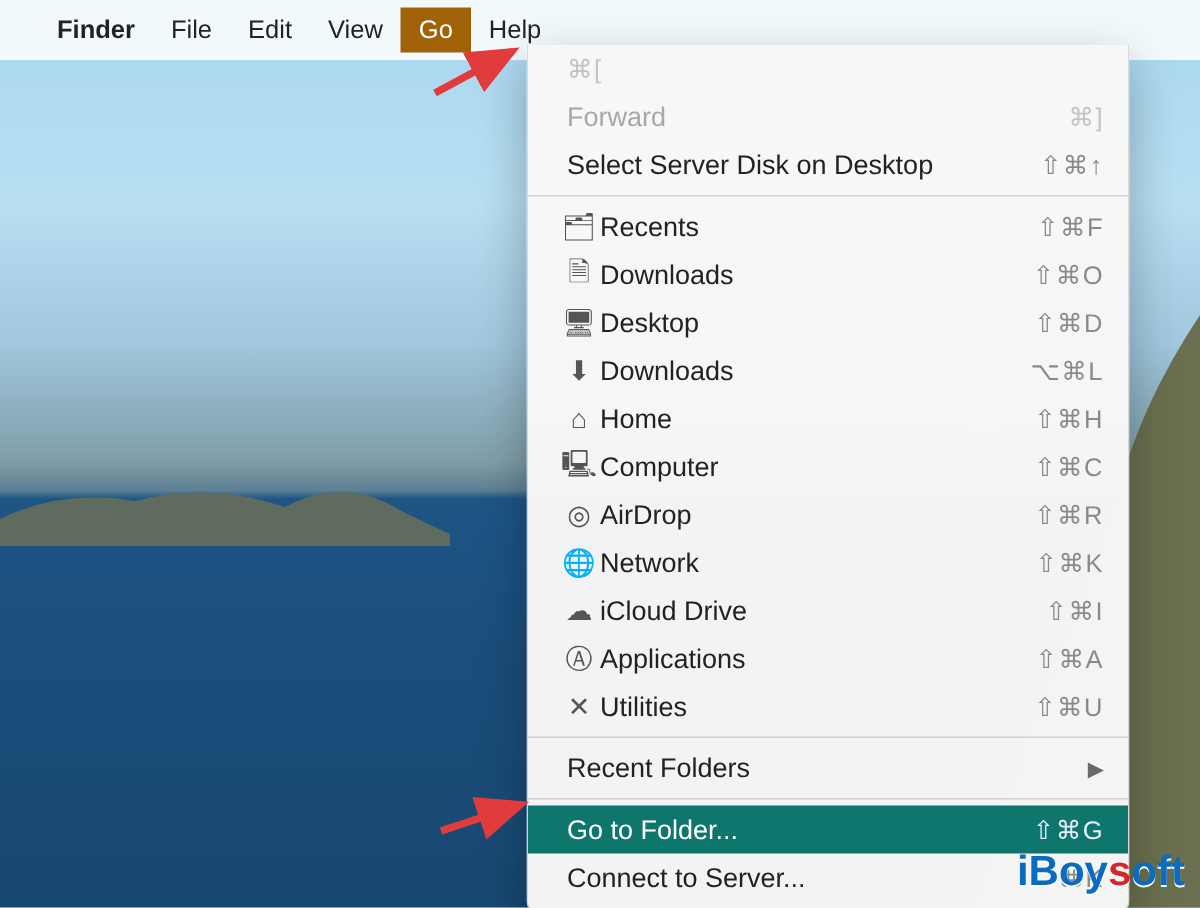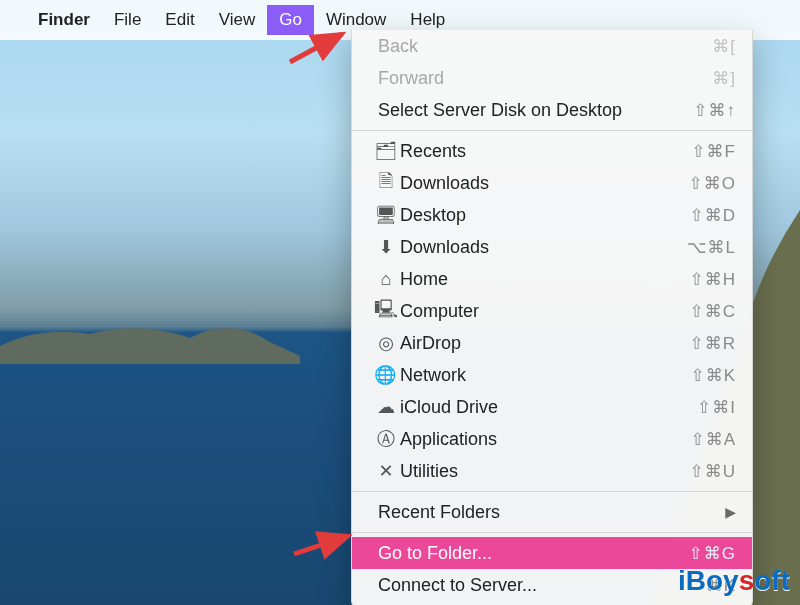--- a/index.html
+++ b/index.html
@@ -19,34 +19,34 @@
   }
   .island{position:absolute;left:0;top:316px;width:300px;height:48px;}
   .hill{position:absolute;right:0;top:210px;width:150px;height:395px;}
   
   .menubar{position:absolute;top:0;left:0;right:0;height:40px;
     background:rgba(255,255,255,0.85);backdrop-filter:blur(10px);
     display:flex;align-items:center;padding:0 6px 0 16px;
     font-size:17px;color:#222;}
   .menubar .it{padding:0 12px;line-height:30px;cursor:default;}
   .menubar .it.bold{font-weight:600;}
-  .menubar .it.sel{background:#8b5cf6;color:#fff;border-radius:0;}
+  .menubar .it.sel{background:#a16207;color:#fff;border-radius:0;}
   .apple{font-size:19px;padding-right:10px;}
   
   .menu{position:absolute;top:30px;left:351px;width:400px;
     background:rgba(247,247,247,0.98);
     border:1px solid rgba(0,0,0,0.12);
     border-top:none;
     border-radius:0 0 7px 7px;
     box-shadow:0 12px 32px rgba(0,0,0,0.28);
     padding-bottom:6px;}
   .row{display:flex;align-items:center;height:32px;padding:0 16px 0 20px;
     font-size:18px;color:#222;cursor:default;}
   .row.dis{color:#a8a8a8;}
-  .row.hi{background:#ec4899;color:#fff;}
+  .row.hi{background:#0f766e;color:#fff;}
   .row .ic{width:28px;display:inline-flex;justify-content:center;font-size:18px;color:#555;}
   .row.noic{padding-left:26px;}
   .row .lbl{flex:1;white-space:nowrap;}
   .row .sc{font-family:-apple-system,Arial;font-size:17px;color:#8a8a8a;letter-spacing:1px;}
   .row.dis .sc{color:#c2c2c2;}
   .row.hi .sc{color:#e8f0ff;}
   .row .sub{font-size:14px;color:#6a6a6a;}
   .sep{height:1px;background:#d4d4d4;margin:4px 0;}
   
   .arrow{position:absolute;pointer-events:none;}
@@ -66,28 +66,26 @@
   </svg>
 </div>
 
 <div class="menubar">
   <span class="apple"></span>
   <span class="it bold">Finder</span>
   <span class="it">File</span>
   <span class="it">Edit</span>
   <span class="it">View</span>
   <span class="it sel">Go</span>
-  <span class="it">Window</span>
   <span class="it">Help</span>
 </div>
 
 <div class="menu">
 
   <div class="row dis noic">
-    <span class="lbl">Back</span>
     <span class="sc">⌘[</span>
   </div>
   <div class="row dis noic">
     <span class="lbl">Forward</span>
     <span class="sc">⌘]</span>
   </div>
   <div class="row noic">
     <span class="lbl">Select Server Disk on Desktop</span>
     <span class="sc">⇧⌘↑</span>
   </div>

